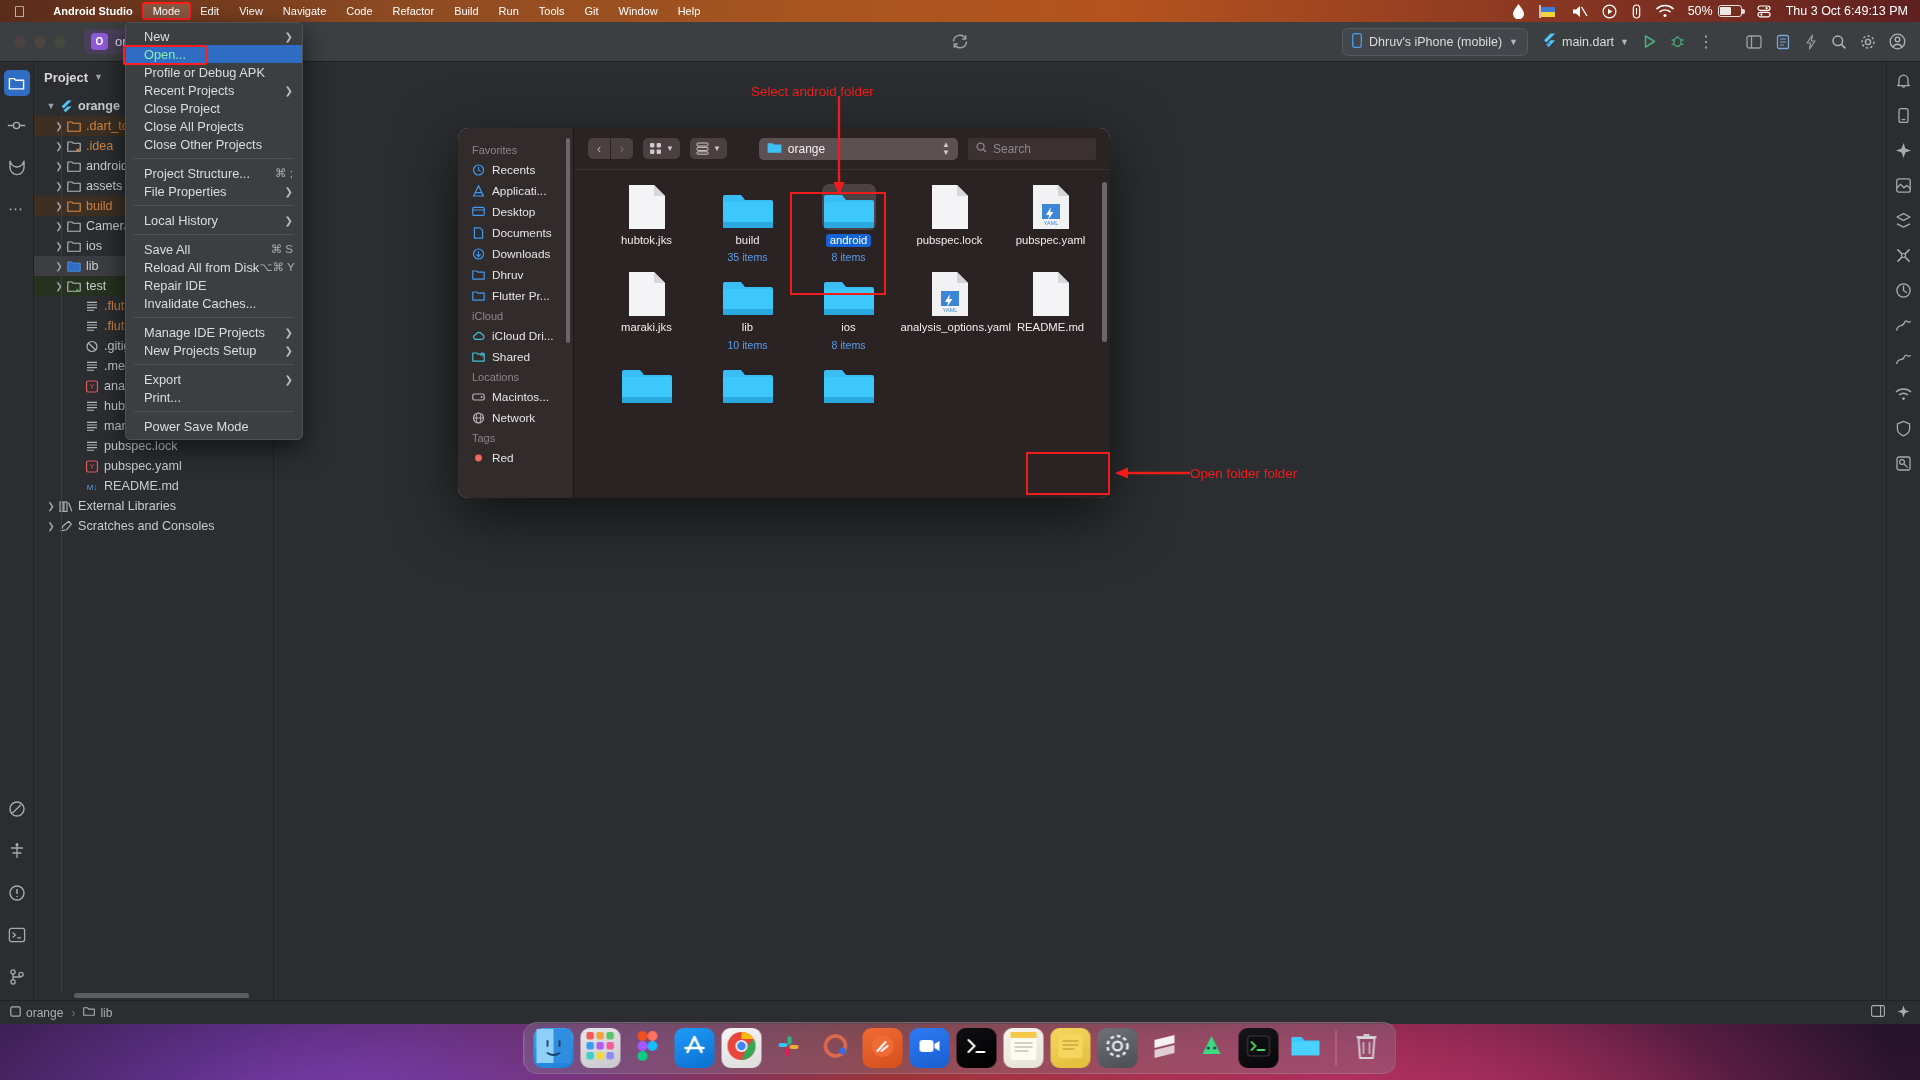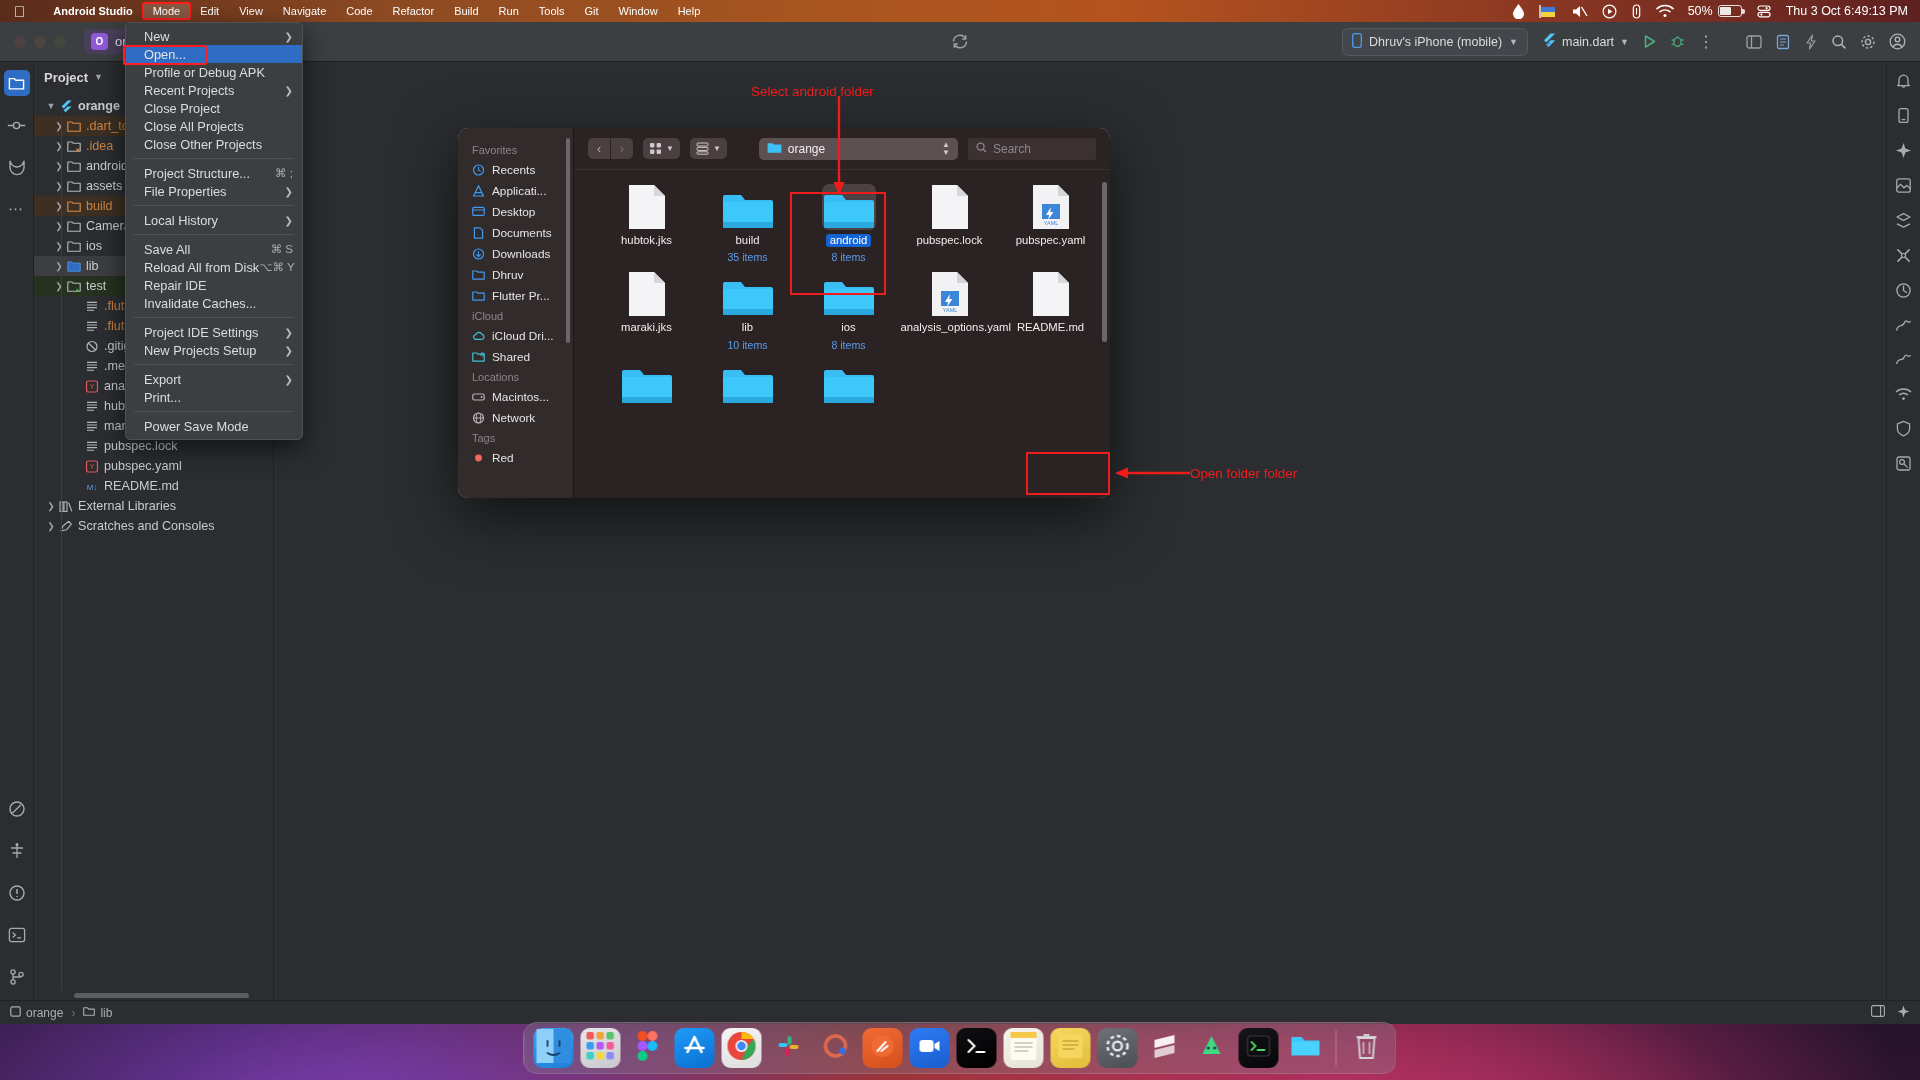--- a/index.html
+++ b/index.html
@@ -124,21 +124,21 @@
   #statusbar .right{ margin-left:auto; display:flex; gap:12px; align-items:center;}
 
   
   #file-menu {
     position:absolute; left:125px; top:22px; width:178px;
     background:#3c3f41; border:1px solid #4e5254; border-radius:5px;
     box-shadow:0 8px 26px rgba(0,0,0,.6); z-index:80; padding:4px 0;
     font-size:12.8px; color:#dcdcdc;
   }
   #file-menu .row { height:18px; display:flex; align-items:center; padding:0 9px 0 18px; white-space:nowrap;}
-  #file-menu .row.sel { background:#2f6cc4; color:#e5e5e5; }
+  #file-menu .row.sel { background:#2f6cc4; color:#86efac; }
   #file-menu .row .chev { margin-left:auto; color:#b9bcbf; font-size:10px;}
   #file-menu .row .sc { margin-left:auto; color:#a9adb1; font-size:11.5px;}
   #file-menu .div { height:1px; background:#4e5254; margin:5px 8px; }
   #open-hl {
     position:absolute; left:-3px; top:0; width:84px; height:20px;
     border:2px solid #ff1d1d; border-radius:2px; pointer-events:none;
   }
 
   
   #dialog {
@@ -819,21 +819,21 @@
         <span class="sc">⌥⌘ Y</span>
       </div>
       <div class="row" style="position: relative;">
         <span>Repair IDE</span>
       </div>
       <div class="row" style="position: relative;">
         <span>Invalidate Caches...</span>
       </div>
       <div class="div"></div>
       <div class="row" style="position: relative;">
-        <span>Project IDE Settings</span>
+        <span>Manage IDE Projects</span>
         <span class="chev">❯</span>
       </div>
       <div class="row" style="position: relative;">
         <span>New Projects Setup</span>
         <span class="chev">❯</span>
       </div>
       <div class="div"></div>
       <div class="row" style="position: relative;">
         <span>Export</span>
         <span class="chev">❯</span>

